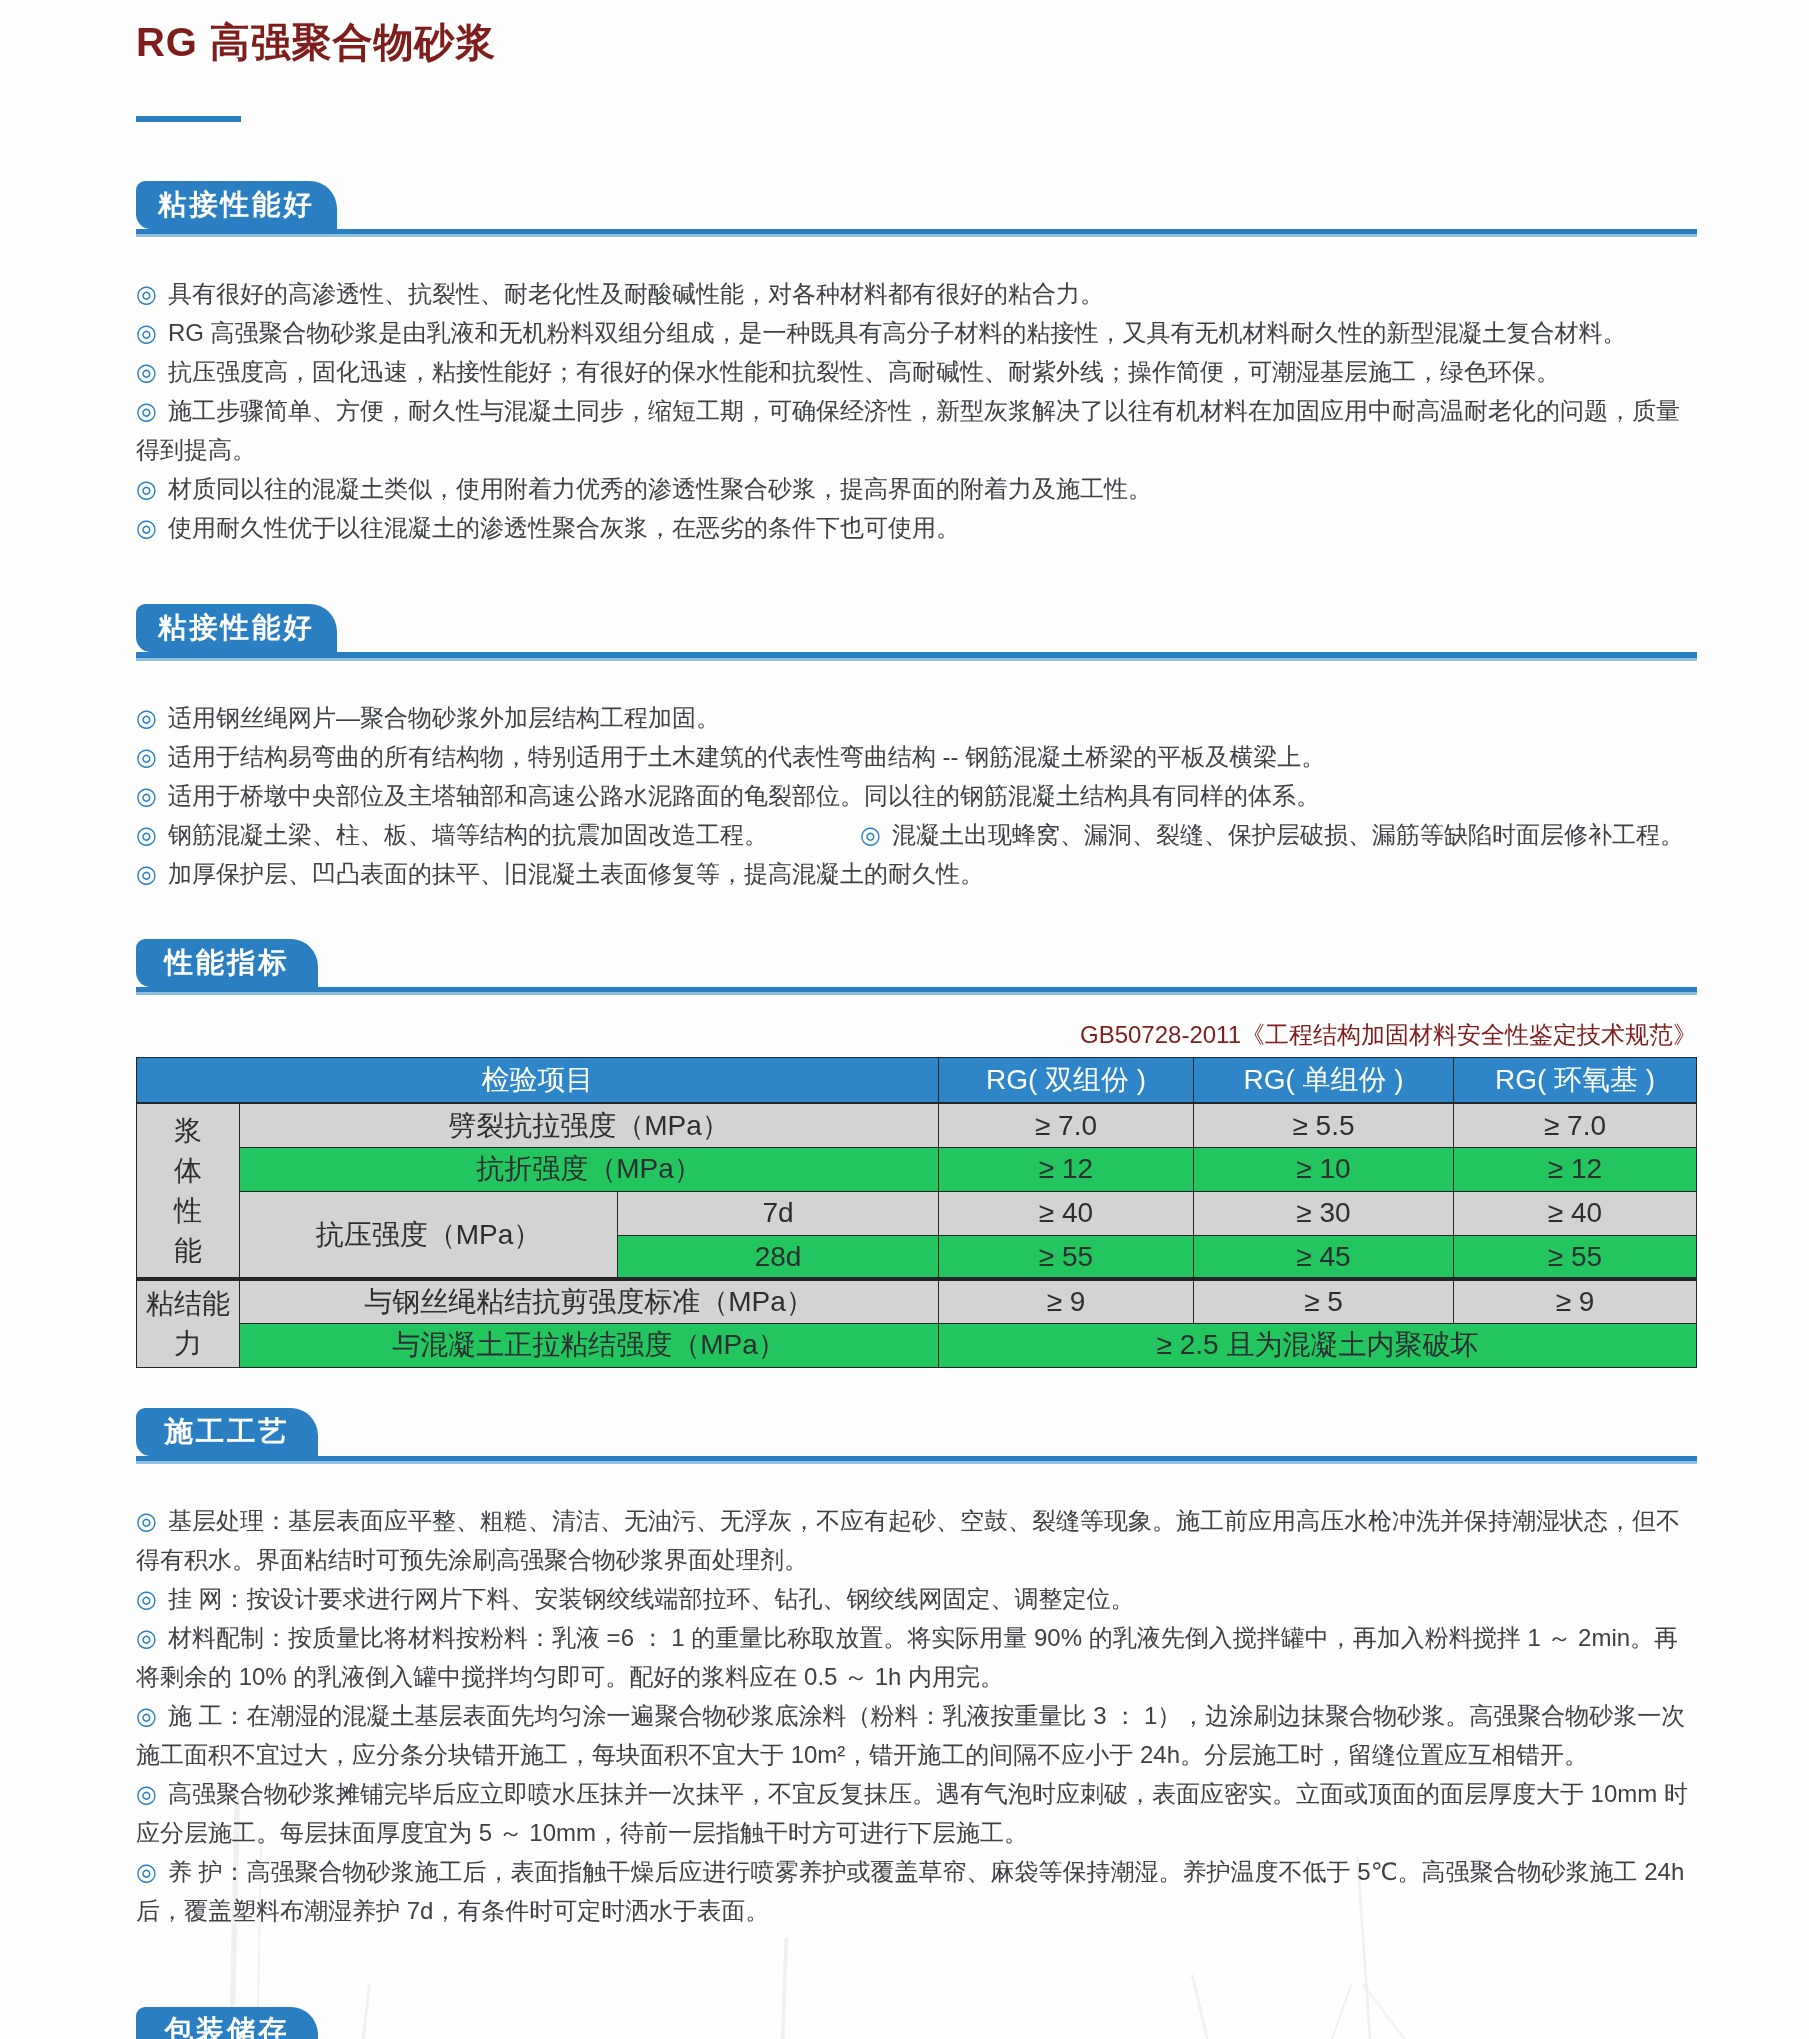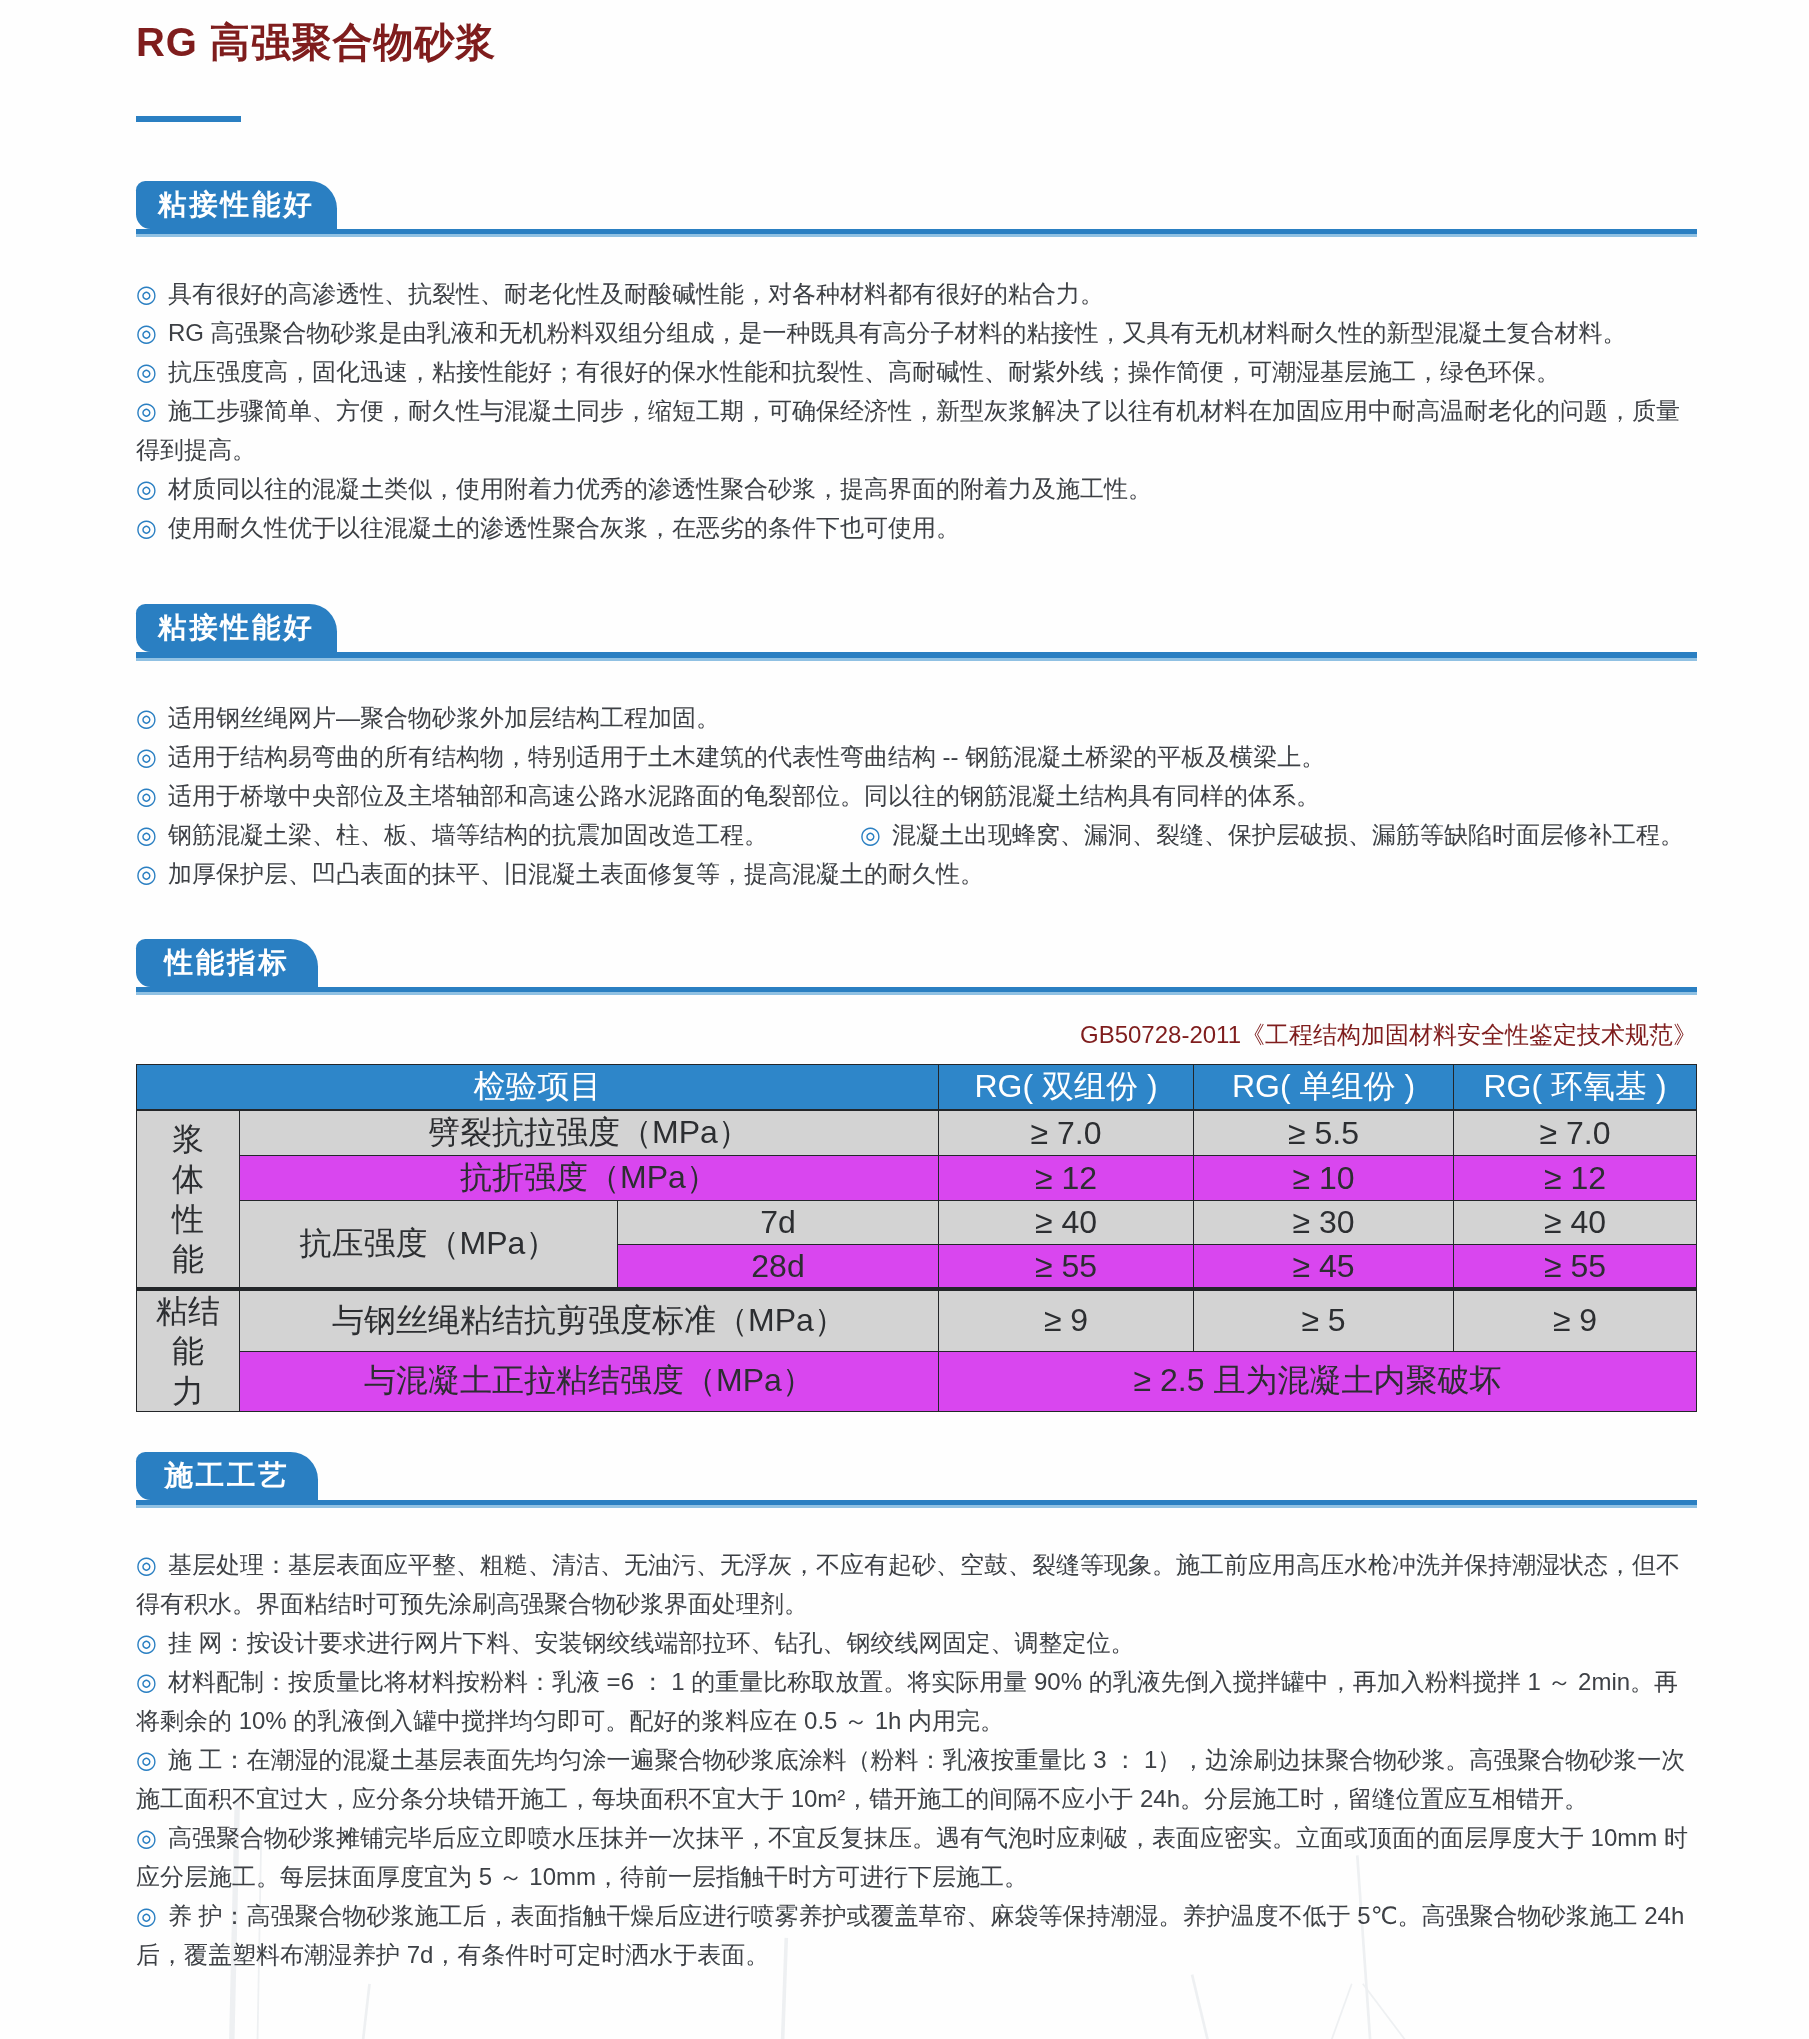--- a/index.html
+++ b/index.html
@@ -82,44 +82,44 @@
     vertical-align: top;
   }
   
   .table-caption {
     margin-top: 24px;
     text-align: right;
     font-size: 24px;
     color: #7f1d1d;
   }
   table.perf {
-    margin-top: 13px;
+    margin-top: 6px;
     width: 1561px;
     border-collapse: collapse;
     table-layout: fixed;
-    font-size: 32px;
+    font-size: 28px;
     color: #2c2e31;
     padding-left: 44px;
   }
   table.perf th, table.perf td {
     border: 1.8px solid #232629;
     text-align: center;
     vertical-align: middle;
     padding: 0 5.5px;
     height: 44px;
   }
   table.perf thead th {
     background: #2e86c9;
     color: #ffffff;
     font-weight: normal;
     border-bottom-width: 2.8px;
     height: 46px;
   }
   .cell-gray  { background: #d3d3d3; }
-  .cell-white { background: #d946ef; }
+  .cell-white { background: #22c55e; }
   .vlabel {
     background: #d3d3d3;
     white-space: pre-line;
     line-height: 40px;
   }
   tr.bond-sep td { border-top-width: 4.6px; }
   
   .watermark {
     position: absolute;
     left: 129px;

